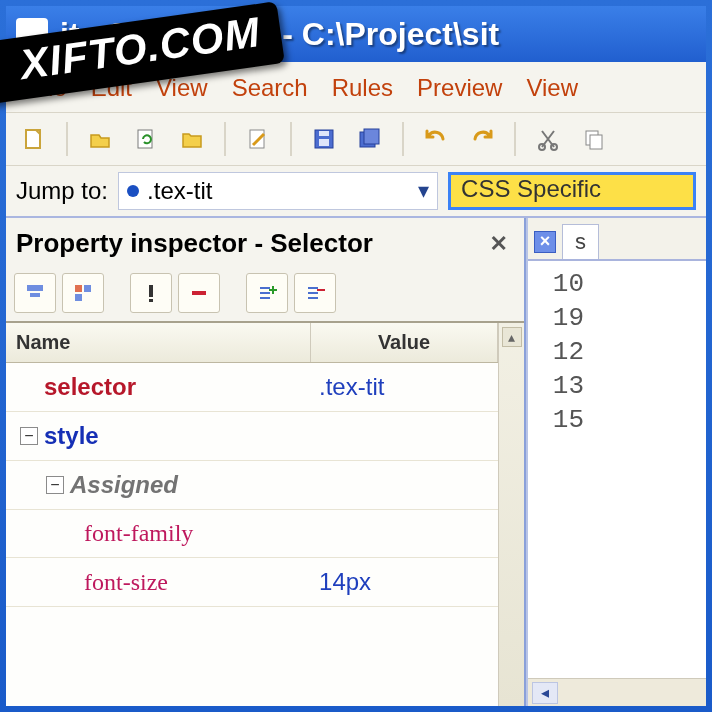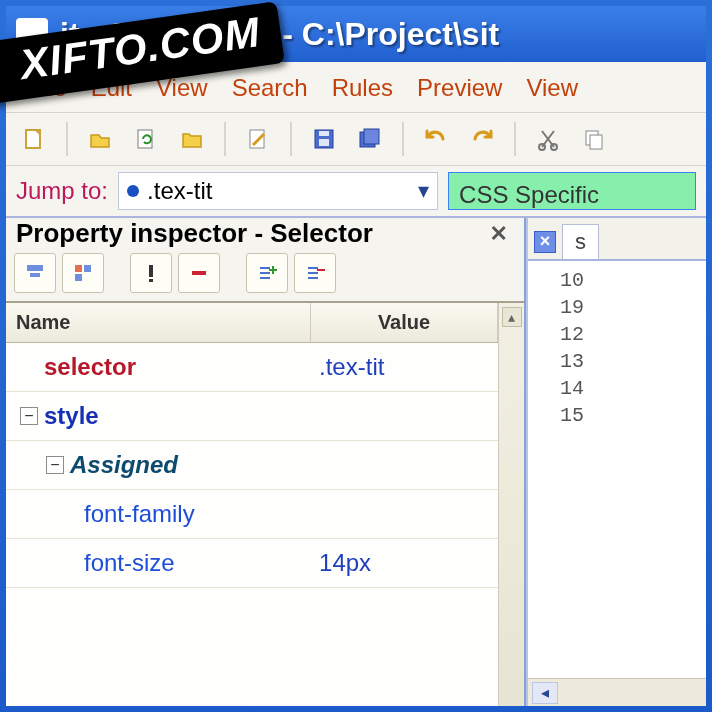--- a/index.html
+++ b/index.html
@@ -80,41 +80,41 @@
   background: #fff;
   display: flex; align-items: center;
   padding: 0 8px;
   justify-content: space-between;
   max-width: 320px;
 }
 .jumpbar .combo .bullet {
   width: 12px; height: 12px; background:#1a4fc2; border-radius:50%; margin-right:8px;
 }
 .jumpbar .combo .arrow { color:#24448f; font-size:22px; }
-.jumbo-label { color:#be185d; }
+.jumbo-label { color:#000000; }
 .right-jump {
   flex: 1 1 auto; height:38px;
-  border: 1px solid #3b82f6; background:#86efac;
-  display:flex; align-items:flex-end; padding:0 10px;
+  border: 3px solid #3b82f6; background:#fde047;
+  display:flex; align-items:flex-start; padding:0 10px;
   color:#333; font-size:24px; overflow:hidden; white-space:nowrap;
 }
 .content {
   flex: 1 1 auto;
   display: flex;
   overflow: hidden;
 }
 .left-pane {
   width: 520px;
   border-right: 2px solid #8aa0d9;
   background: #f5f4ee;
   display:flex; flex-direction:column;
 }
 .pane-header {
   display:flex; justify-content:space-between; align-items:center;
-  padding: 0 10px;
+  padding: 10px 10px;
   font-size:26px; font-weight:bold;
 }
 .pane-header .x { font-size:22px; color:#555; padding:0 6px; cursor:default; }
 .mini-toolbar {
   display:flex; gap:6px; padding:4px 8px 8px 8px;
 }
 .mbtn {
   width:42px; height:40px;
   border:1px solid #c8c3b1; background:#fefdf6;
   border-radius:3px;
@@ -137,22 +137,22 @@
   border-right:1px solid #cfcabb;
 }
 .col-name { width: 62%; }
 .col-val { width: 38%; text-align: center; }
 .grow { display:flex; border-bottom:1px solid #e8e4d4; font-size:24px; }
 .grow .cell { padding:10px 8px; }
 .grow .cname { width:62%; display:flex; align-items:center; gap:6px;padding-left:8px; }
 .grow .cval { width:38%; color:#1f3fbd; }
 .selector-name { color:#b6172a; font-weight:bold; padding-left:30px; }
 .style-name { color:#152fb5; font-weight:bold; }
-.assigned-name { color:#0c4a6e; font-style:italic; font-weight:bold; }
-.prop-name { color:#1d4ed8; padding-left:70px; }
+.assigned-name { color:#737373; font-style:italic; font-weight:bold; }
+.prop-name { color:#be185d; padding-left:70px;font-family:Liberation Serif, serif; }
 .tree-toggle {
   width:18px; height:18px; border:1px solid #8b8b8b; background:#fff;
   display:flex; align-items:center; justify-content:center;
   font-size:16px; line-height:1; color:#333; margin-left:6px;
 }
 .scroll-col {
   width:26px; background:linear-gradient(#f2f0e4,#e7e4d3);
   border-left:1px solid #cfcabb;
   display:flex; flex-direction:column; align-items:center;
   padding-top:4px;
@@ -174,21 +174,21 @@
   width:22px;height:22px;background:#6d8fe8;color:#fff;
   display:flex;align-items:center;justify-content:center;font-weight:bold;
   border:1px solid #3a5ec2; font-size:18px;
 }
 .tab-row .tab {
   background:#fff; border:1px solid #b5bdd9; border-bottom:none;
   padding:4px 12px; font-size:22px; color:#444;
 }
 .editor {
   flex:1; font-family: "Courier New", monospace;
-  font-size:20px; padding:8px 6px;
+  font-size:26px; padding:8px 6px;
   color:#333;
   overflow:hidden;
 }
 .lines { display:flex; flex-direction:column; gap:4px; }
 .ln { display:flex; gap:10px; }
 .ln .num { width:50px; text-align:right; color:#555; }
 .hscroll {
   height:28px; background:#eeeadb; border-top:1px solid #cfcabb;
   display:flex; align-items:center;
 }
@@ -426,23 +426,20 @@
             <div class="ln">
                 <span class="num">19</span>
               </div>
             <div class="ln">
                 <span class="num">12</span>
               </div>
             <div class="ln">
                 <span class="num">13</span>
               </div>
             <div class="ln">
-                <span class="num">14</span>
-              </div>
-            <div class="ln">
                 <span class="num">15</span>
               </div>
           </div>
         </div>
         <div class="hscroll">
           <div class="hbtn">◂</div>
         </div>
       </div>
 
     </div>

